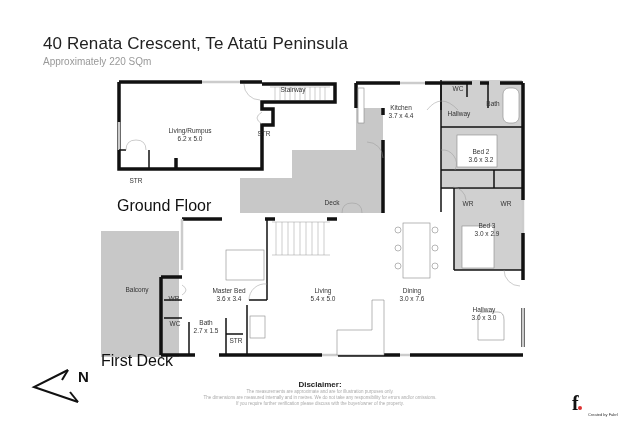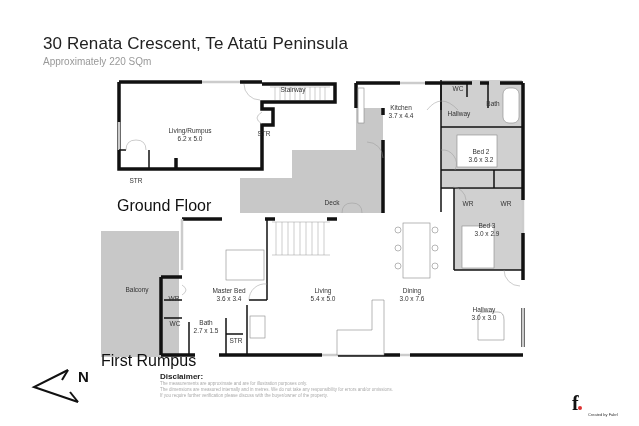--- a/index.html
+++ b/index.html
@@ -2,33 +2,33 @@
 <html><head>
 <meta charset="utf-8">
 <style>
   html,body{margin:0;padding:0;background:#fff;}
   body{width:639px;height:426px;position:relative;overflow:hidden;font-family:"Liberation Sans",sans-serif;}
   .title{position:absolute;left:43px;top:34px;font-size:17px;color:#222;letter-spacing:0.1px;}
   .subtitle{position:absolute;left:43px;top:56px;font-size:10px;color:#999;}
   .plan{position:absolute;left:0;top:0;}
   .lbl{position:absolute;font-size:6.5px;color:#333;text-align:center;line-height:8px;white-space:nowrap;transform:translateX(-50%);}
   .floor-lbl{position:absolute;font-size:16px;color:#111;}
-  .disclaimer{position:absolute;left:160px;top:372px;width:320px;}
+  .disclaimer{position:absolute;left:160px;top:380px;width:320px;text-align:center;}
   .disc-title{font-size:8px;font-weight:bold;color:#222;}
   .disc-line{font-size:4.5px;color:#aaa;line-height:6px;}
   .logo{position:absolute;left:572px;top:392px;}
   .logo-f{font-family:"Liberation Serif",serif;font-size:20px;font-weight:bold;color:#111;}
   .logo-dot{display:inline-block;width:4px;height:4px;border-radius:50%;background:#d33;margin-left:-1px;}
   .logo-txt{font-size:4px;color:#333;position:absolute;left:16px;top:20px;white-space:nowrap;}
   .compass-n{position:absolute;left:78px;top:368px;font-size:15px;font-weight:bold;color:#111;}
 </style>
 </head>
 <body>
 
-<div class="title">30 Renata Crescent, Te Atatū Peninsula</div>
+<div class="title">40 Renata Crescent, Te Atatū Peninsula</div>
 <div class="subtitle">Approximately 220 SQm</div>
 
 <svg class="plan" width="639" height="426" viewBox="0 0 639 426">
 
   <g fill="#c8c8c8">
     <polygon points="240,211 240,178 292,178 292,150 356,150 356,108 383,108 383,213 240,213"></polygon>
   </g>
   <rect x="101" y="231" width="78" height="126" fill="#c8c8c8"></rect>
   <rect x="441" y="80" width="81" height="87" fill="#d0d0d0"></rect>
   <rect x="441" y="127" width="81" height="43" fill="#d0d0d0"></rect>
@@ -208,21 +208,21 @@
   <div>3.6 x 3.4</div>
 </div>
 <div class="lbl" style="left:137px;top:286px;">Balcony</div>
 <div class="lbl" style="left:174px;top:295px;">WR</div>
 <div class="lbl" style="left:175px;top:320px;">WC</div>
 <div class="lbl" style="left:206px;top:319px;">
   <div>Bath</div>
   <div>2.7 x 1.5</div>
 </div>
 <div class="lbl" style="left:236px;top:337px;">STR</div>
-<div class="floor-lbl" style="left:101px;top:352px;">First Rumpus</div>
+<div class="floor-lbl" style="left:101px;top:352px;">First Deck</div>
 
 <div class="compass-n">N</div>
 
 <div class="disclaimer">
   <div class="disc-title">Disclaimer:</div>
   <div class="disc-line">The measurements are approximate and are for illustration purposes only.</div>
   <div class="disc-line">The dimensions are measured internally and in metres. We do not take any responsibility for errors and/or omissions.</div>
   <div class="disc-line">If you require further verification please discuss with the buyer/owner of the property.</div>
 </div>
 

